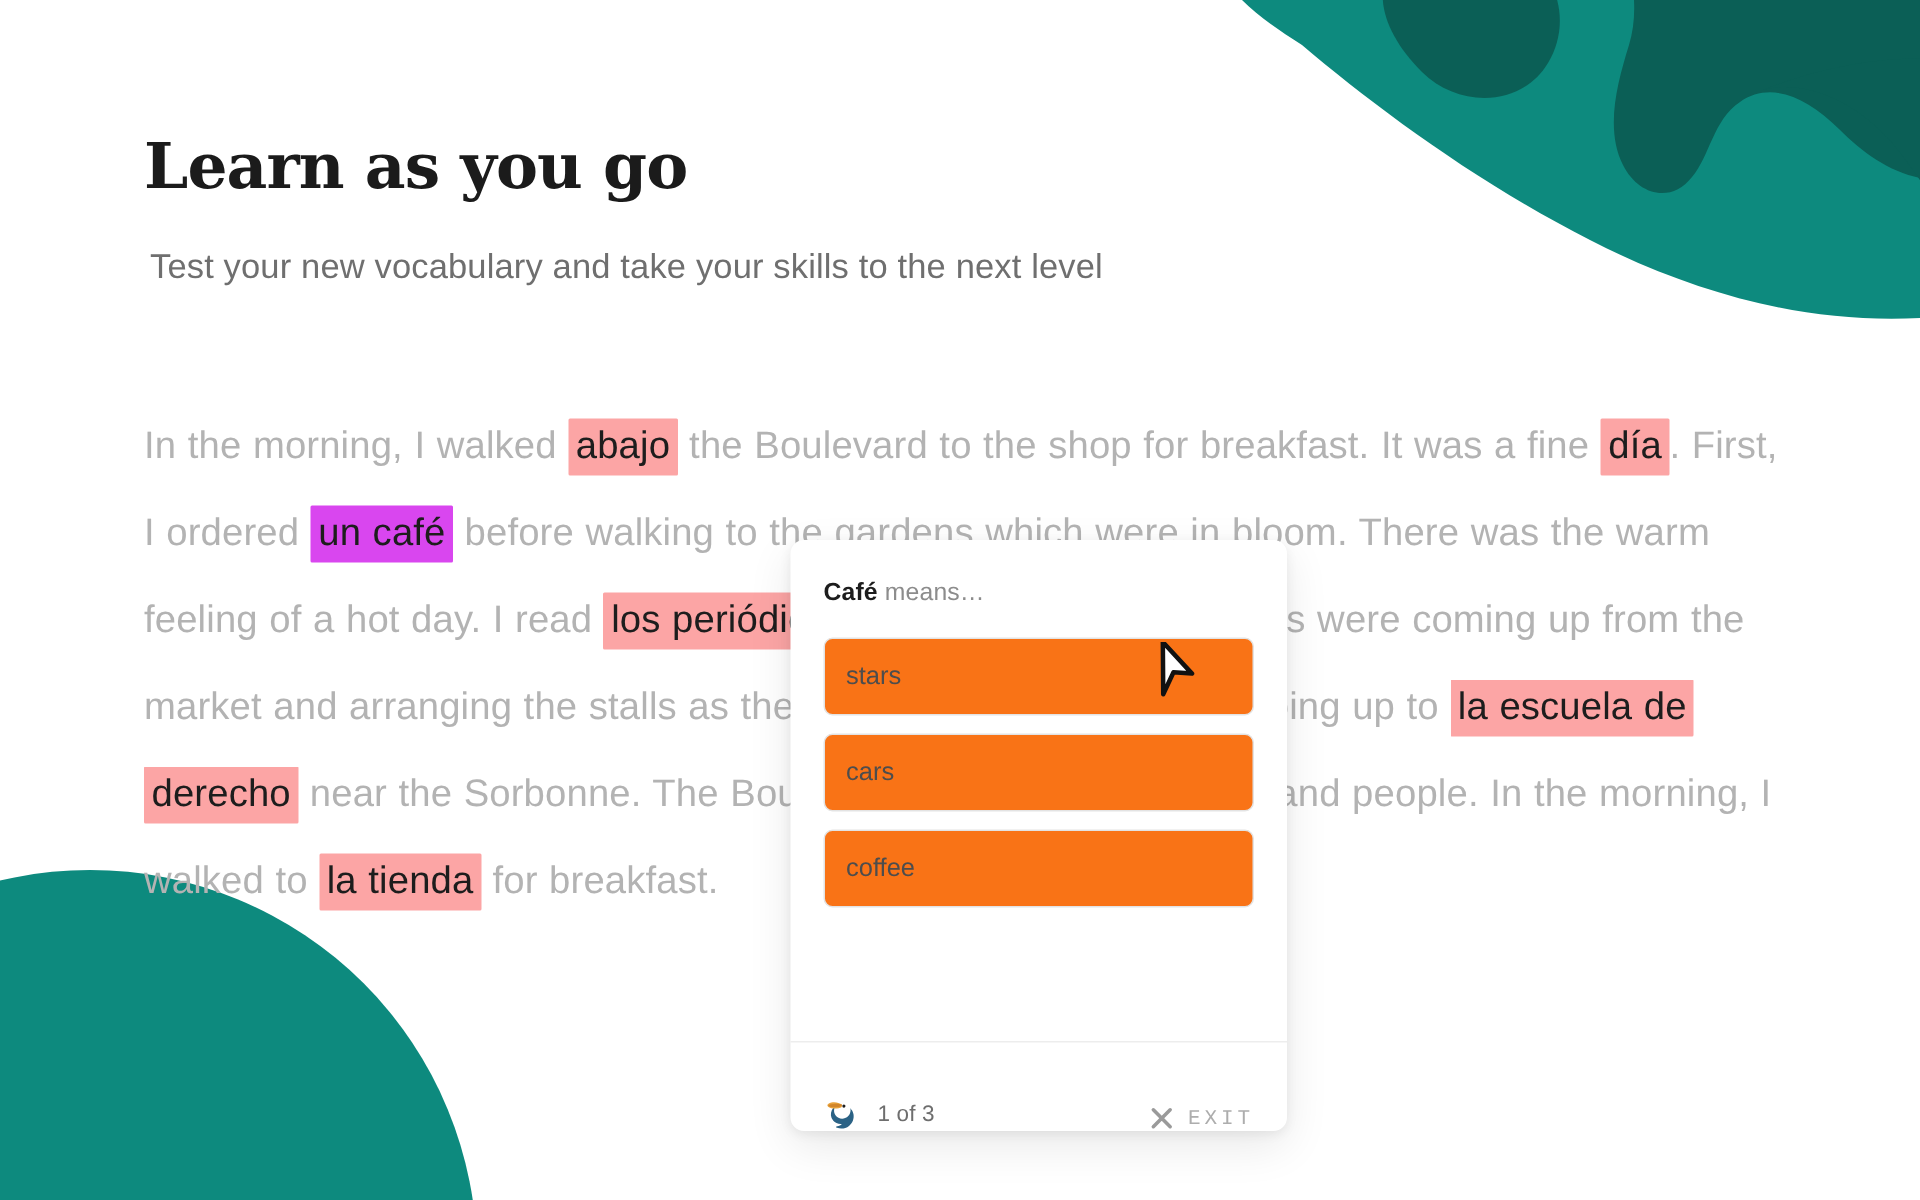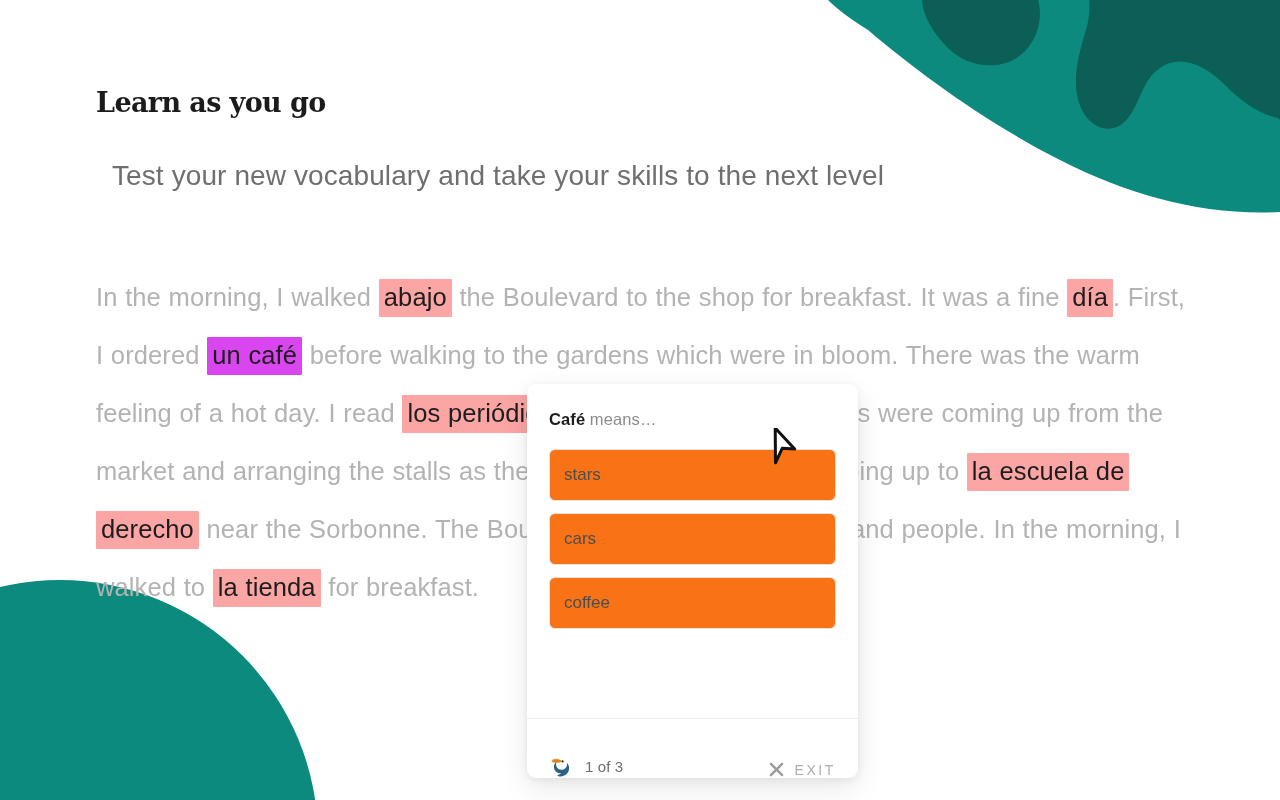--- a/index.html
+++ b/index.html
@@ -29,30 +29,30 @@
   
   .header {
     position: absolute;
     left: 96px;
     top: 88px;
     z-index: 3;
   }
   .page-title {
     margin: 0;
     font-family: "DejaVu Serif", "Liberation Serif", serif;
-    font-size: 27px;
+    font-size: 42px;
     font-weight: 700;
     letter-spacing: -0.6px;
     color: #1b1b1b;
     line-height: 1.1;
   }
   .page-subtitle {
-    margin: 16px;
+    margin: 4px;
     padding-top: 26px;
-    font-size: 28px;
+    font-size: 23px;
     font-weight: 400;
     color: #6f6f6f;
     letter-spacing: 0.1px;
   }
 
   
   .passage {
     position: absolute;
     left: 96px;
     top: 268px;
@@ -73,21 +73,21 @@
     -webkit-box-decoration-break: clone;
   }
   .vocab.active {
     background: #d946ef;
   }
 
   
   .quiz-card {
     position: absolute;
     left: 527px;
-    top: 384px;
+    top: 360px;
     width: 331px;
     height: 394px;
     background: #ffffff;
     border-radius: 9px;
     box-shadow: 0 2px 8px rgba(0,0,0,0.07), 0 10px 30px rgba(0,0,0,0.09);
     z-index: 10;
     display: flex;
     flex-direction: column;
   }
   .quiz-body {
@@ -148,20 +148,21 @@
     cursor: pointer;
     background: none;
     border: none;
     padding: 0;
   }
   .close-icon { width: 17px; height: 17px; display: block; }
   .exit-label {
     font-size: 14px;
     color: #adadad;
     letter-spacing: 2.6px;
+    font-family: Liberation Mono, monospace;
   }
 
   
   .cursor {
     position: absolute;
     left: 768px;
     top: 428px;
     width: 36px; height: 42px;
     z-index: 40;
     pointer-events: none;

